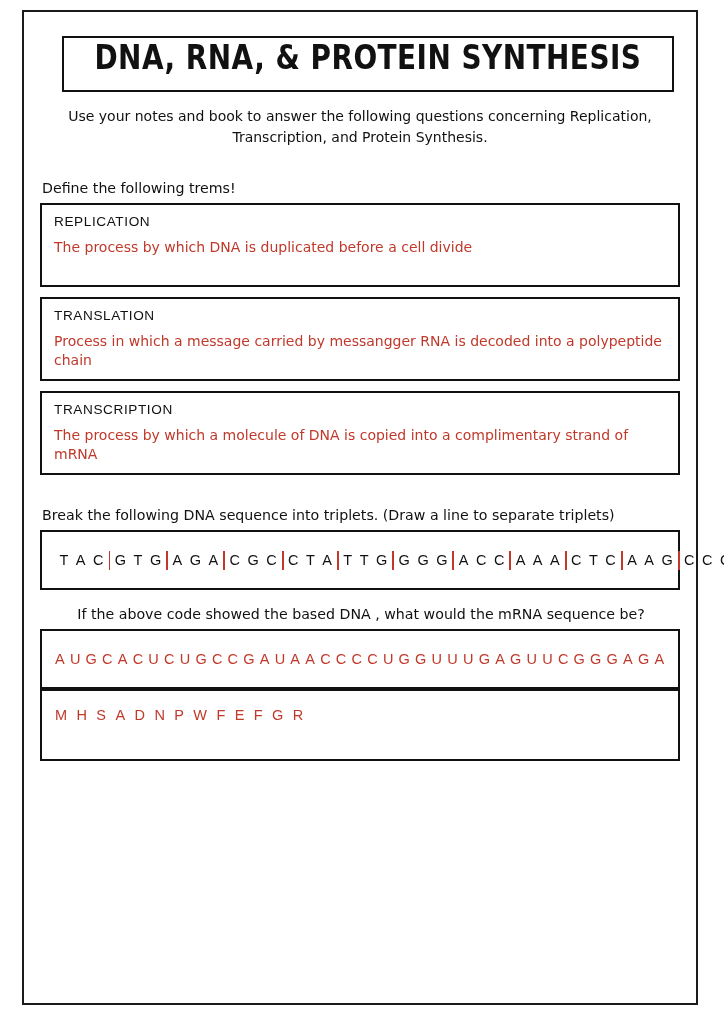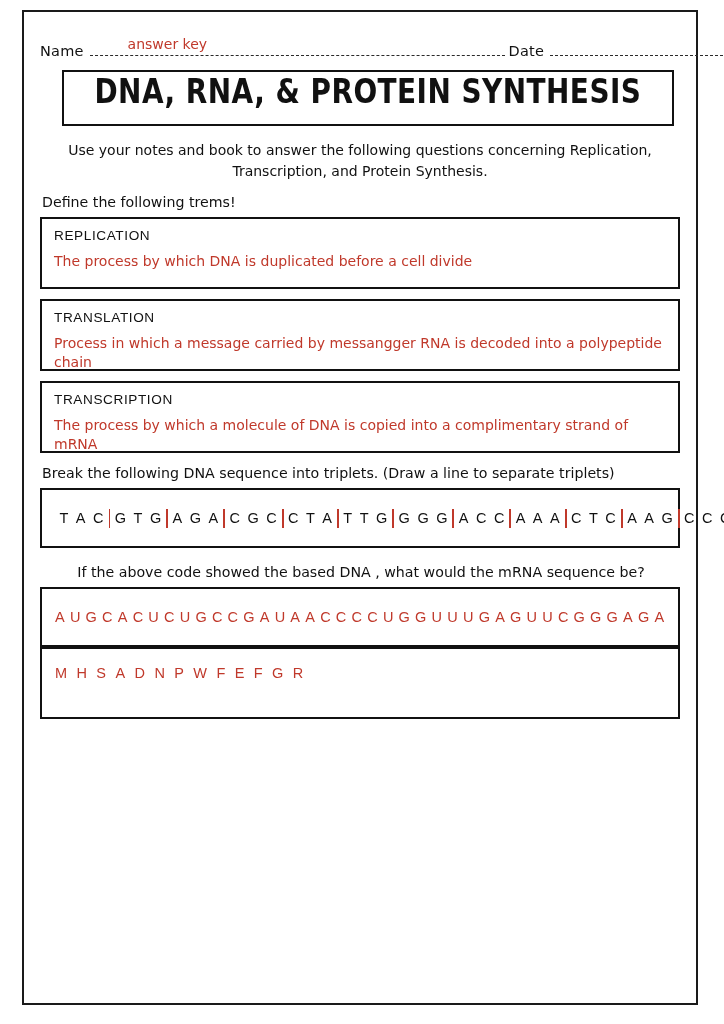--- a/index.html
+++ b/index.html
@@ -92,21 +92,21 @@
     font-size: 14px;
     line-height: 1.5;
     color: #111111;
     text-align: center;
   }
 
   
   .prompt {
     font-size: 14.2px;
     color: #111111;
-    margin: 12px 0 7px 2px;
+    margin: 32px 0 7px 2px;
   }
   .prompt.tight { margin-top: 16px; text-align: center; }
 
   
   .abox {
     border: 2px solid #111111;
     box-sizing: border-box;
     background: #ffffff;
     padding: 9px 12px 10px 12px;
     margin-bottom: 10px;
@@ -117,21 +117,21 @@
     letter-spacing: 0.6px;
     margin-bottom: 9px;
     font-family: "Liberation Sans", sans-serif;
   }
   .answer {
     font-size: 14px;
     color: #c0392b;
     line-height: 1.35;
     min-height: 17px;
   }
-  .abox.def { height: 72px; }
+  .abox.def { height: 84px; }
 
   
   .seqbox {
     border: 2px solid #111111;
     box-sizing: border-box;
     height: 48px;
     display: flex;
     align-items: center;
     padding: 0 10px;
     background: #ffffff;
@@ -188,28 +188,20 @@
     padding-right: 9px;
     font-size: 14.5px;
   }
 </style>
 </head>
 <body>
 
 <div id="page">
   <div class="inner">
 
-    <div class="namerow">
-      <span class="lbl">Name</span>
-      <span class="dashline name-line">
-        <span class="handwrite-over">answer key</span>
-      </span>
-      <span class="lbl">Date</span>
-      <span class="dashline date-line"></span>
-    </div>
 
     <div class="title-box">
       <span class="title-text">DNA, RNA, &amp; PROTEIN SYNTHESIS</span>
     </div>
 
     <div class="intro">Use your notes and book to answer the following questions concerning Replication, Transcription, and Protein Synthesis.</div>
 
     <div class="prompt">Define the following trems!</div>
 
     <div class="abox def">

